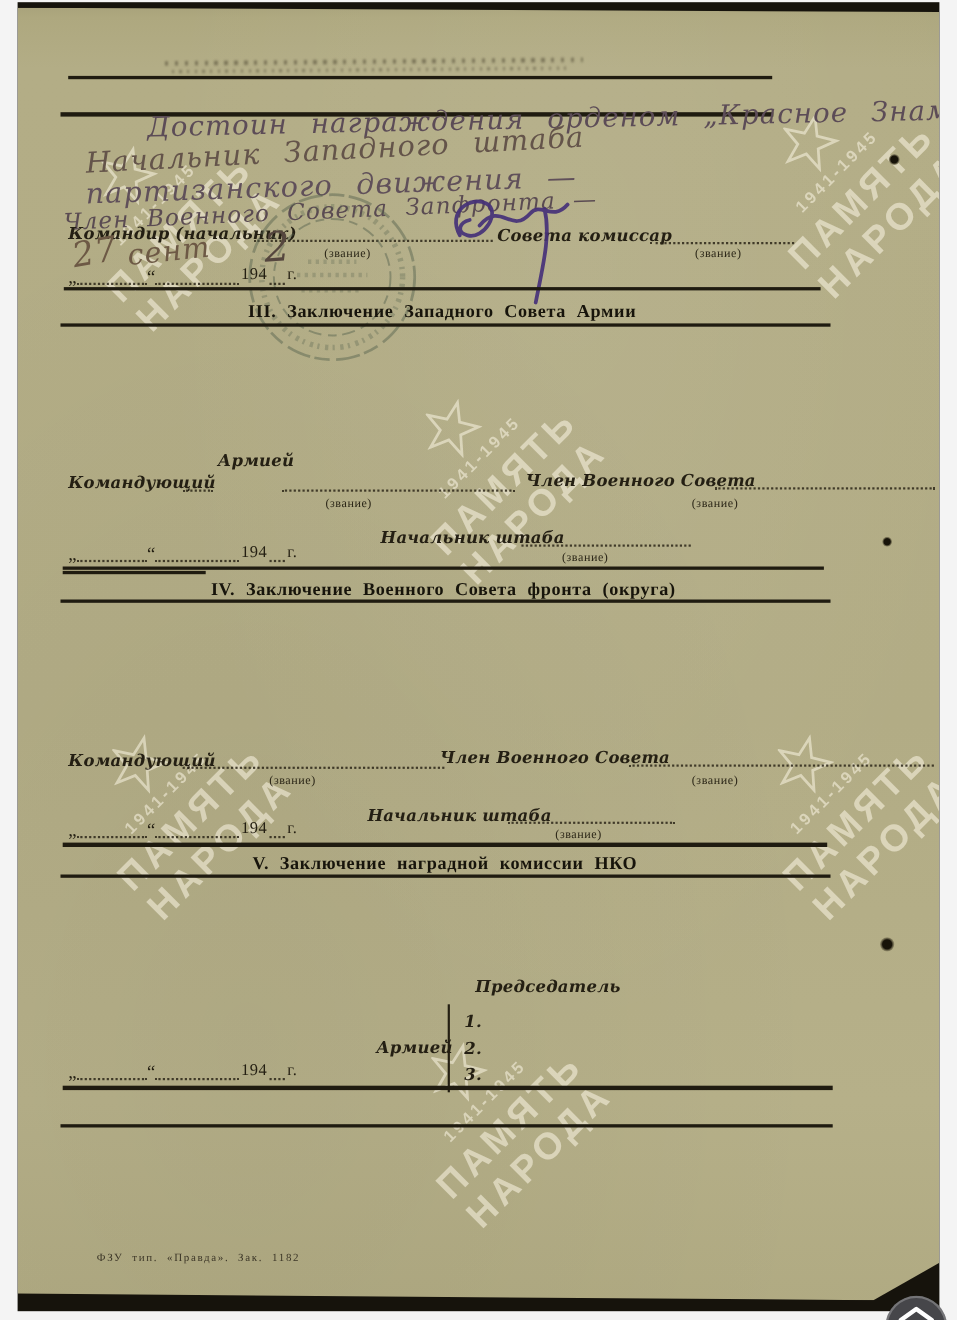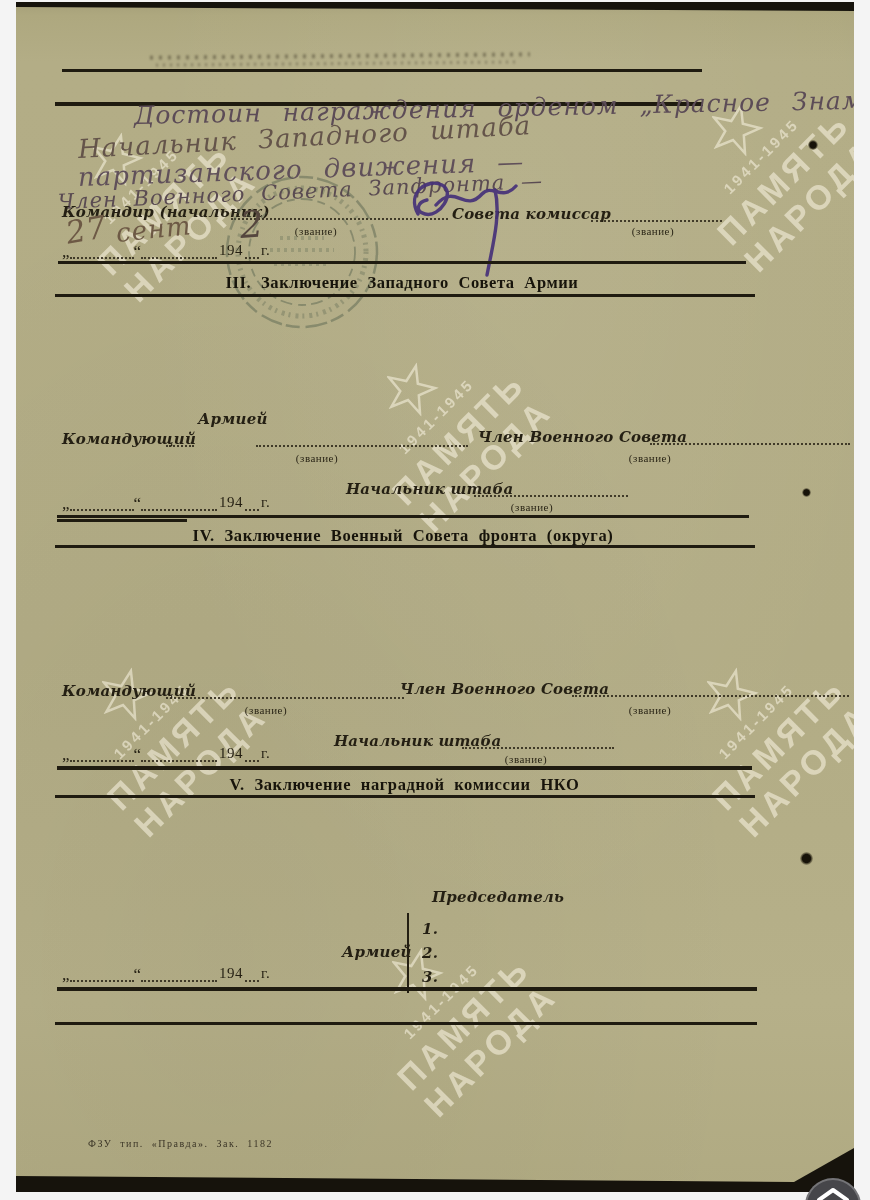--- a/index.html
+++ b/index.html
@@ -198,21 +198,21 @@
       <span class="dotspan" style="width:64px"></span>
       <span class="q">“</span>
       <span class="dotspan" style="width:76px"></span>
       <span class="yr">194</span>
       <span class="dotspan" style="width:14px"></span>
       <span class="yr">г.</span>
     </div>
 
     <div class="rule" style="left:41px;top:513px;width:692px"></div>
     <div class="rule" style="left:41px;top:517px;width:130px;height:2.5px"></div>
-    <div class="heading" style="left:41px;top:524px;width:692px">IV. Заключение Военный Совета фронта (округа)</div>
+    <div class="heading" style="left:41px;top:524px;width:692px">IV. Заключение Военного Совета фронта (округа)</div>
     <div class="rule" style="left:39px;top:543px;width:700px"></div>
 
     <span class="lbl" style="left:46px;top:680px">Командующий</span>
     <span class="dots" style="left:150px;top:679px;width:238px"></span>
     <span class="rank" style="left:250px;top:702px">(звание)</span>
     <span class="lbl" style="left:384px;top:678px">Член Военного Совета</span>
     <span class="dots" style="left:556px;top:677px;width:277px"></span>
     <span class="rank" style="left:634px;top:702px">(звание)</span>
 
     <span class="lbl" style="left:318px;top:730px">Начальник штаба</span>

